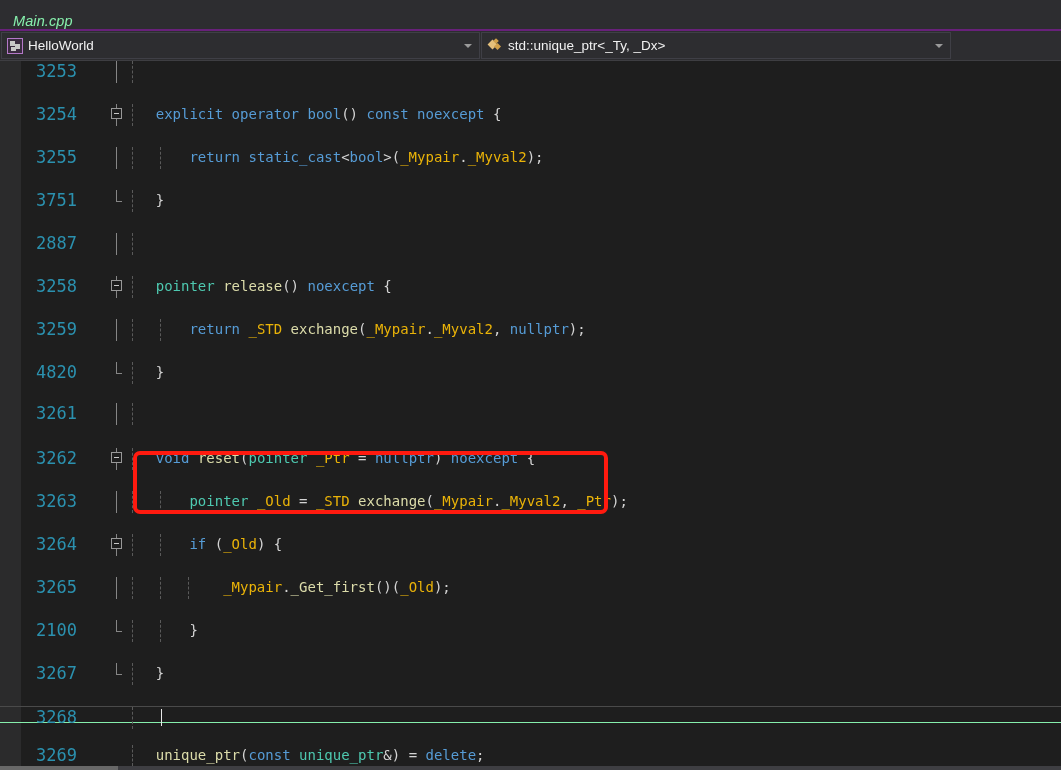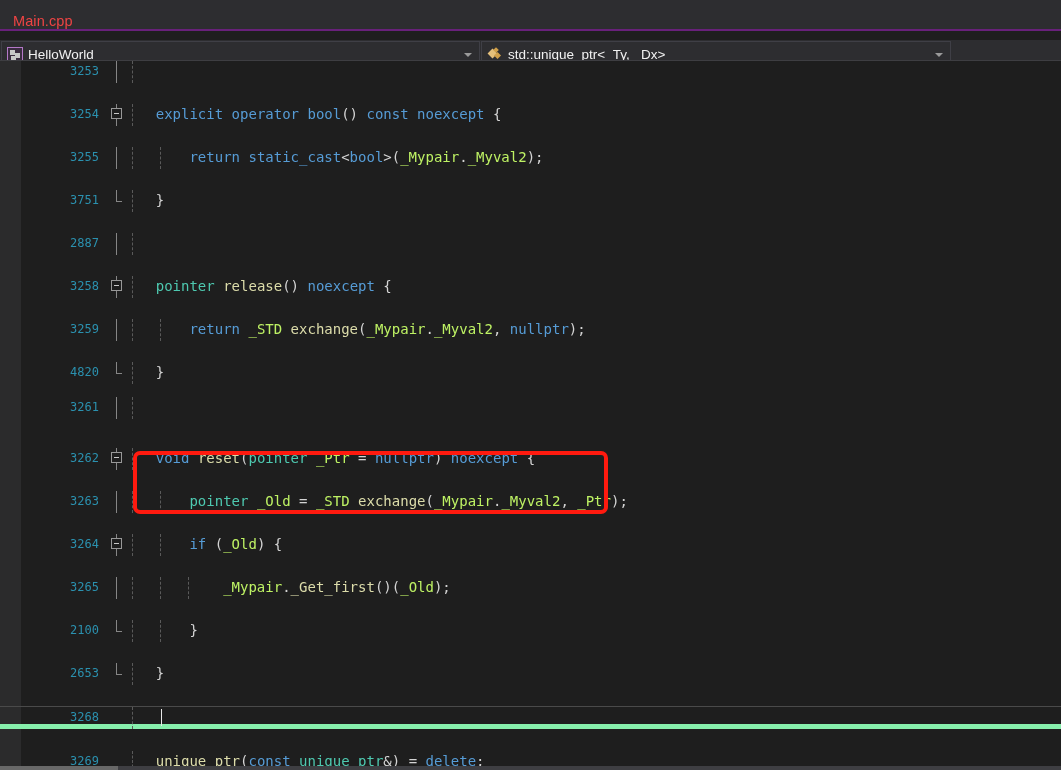--- a/index.html
+++ b/index.html
@@ -24,34 +24,35 @@
     width: 1061px; height: 31px;
     background: #2d2d30;
   }
   .tab-active {
     position: absolute; left: 0; top: 0;
     height: 31px;
     padding: 12px 14px 0 13px;
     display: flex; align-items: center;
     background: #2d2d30;
     border-bottom: 2px solid #68217a;
-    color: #ef4444;
+    color: #86efac;
     font-size: 14.5px;
     letter-spacing: .1px;
     white-space: nowrap;
+    font-style: italic;
   }
   .tab-underline {
     position: absolute; left: 0; top: 29px;
     width: 1061px; height: 2px;
     background: #68217a;
   }
 
   
   .navbar {
-    position: absolute; left: 0; top: 40px;
+    position: absolute; left: 0; top: 31px;
     width: 1061px; height: 29px;
     background: #2d2d30;
     display: flex;
     align-items: stretch;
   }
   .nav-combo {
     position: relative;
     display: flex; align-items: center;
     background: #2d2d30;
     border: 1px solid #3f3f46;
@@ -130,31 +131,30 @@
   }
 
   .row {
     position: relative;
     height: 21.5px;
     white-space: pre;
     display: block;
   }
   .row.current {
     border-top: 1px solid #4a4a4a;
-    border-bottom: 5px solid #86efac;
-    height: 23px;
+    border-bottom: 1px solid #86efac;
+    height: 17px;
   }
   .lnum {
     position: absolute; left: 21px; top: 0;
     width: 56px;
     text-align: right;
     color: #2b91af;
-    font-size: 12px;
+    font-size: 17px;
     font-family: "DejaVu Sans Mono", "Liberation Mono", monospace;
-    margin-left: 22px;
   }
   
   .fold {
     position: absolute; left: 110px; top: 0;
     width: 14px; height: 21.5px;
   }
   .fold .bar {
     position: absolute; left: 6px; top: 0;
     width: 1px; height: 21.5px;
     background: #868686;
@@ -188,21 +188,21 @@
     position: absolute; left: 122px; top: 0;
     height: 21.5px;
     white-space: pre;
   }
 
   
   .k  { color: #569cd6; }  
   .t  { color: #4ec9b0; }  
   .f  { color: #dcdcaa; }  
   .p  { color: #d4d4d4; }  
-  .m  { color: #bef264; text-align: center; }
+  .m  { color: #eab308; text-align: center; }
 
   
   .caret {
     position: absolute;
     top: 2px;
     width: 1px; height: 17px;
     background: #e8e8e8;
   }
 
   
@@ -276,27 +276,27 @@
     <div class="indicator-strip"></div>
     <div class="code-area" id="code-area">
         <div class="row" style="top: 0px;"><span class="lnum">3253</span><span class="fold"><span class="bar"></span></span><span class="guide" style="left: 132px;"></span><span class="code"></span></div>
         <div class="row" style="top: 21.5px;"><span class="lnum">3254</span><span class="fold"><span class="bar half-top"></span><span class="bar half-bottom"></span><span class="box"></span></span><span class="guide" style="left: 132px;"></span><span class="code"><span class="p">    </span><span class="k">explicit</span><span class="p"> </span><span class="k">operator</span><span class="p"> </span><span class="k">bool</span><span class="p">() </span><span class="k">const</span><span class="p"> </span><span class="k">noexcept</span><span class="p"> {</span></span></div>
         <div class="row" style="top: 43px;"><span class="lnum">3255</span><span class="fold"><span class="bar"></span></span><span class="guide" style="left: 132px;"></span><span class="guide" style="left: 160px;"></span><span class="code"><span class="p">        </span><span class="k">return</span><span class="p"> </span><span class="k">static_cast</span><span class="p">&lt;</span><span class="k">bool</span><span class="p">&gt;(</span><span class="m">_Mypair</span><span class="p">.</span><span class="m">_Myval2</span><span class="p">);</span></span></div>
         <div class="row" style="top: 64.5px;"><span class="lnum">3751</span><span class="fold"><span class="bar half-top"></span><span class="elbow"></span></span><span class="guide" style="left: 132px;"></span><span class="code"><span class="p">    }</span></span></div>
         <div class="row" style="top: 86px;"><span class="lnum">2887</span><span class="fold"><span class="bar"></span></span><span class="guide" style="left: 132px;"></span><span class="code"></span></div>
         <div class="row" style="top: 107.5px;"><span class="lnum">3258</span><span class="fold"><span class="bar half-top"></span><span class="bar half-bottom"></span><span class="box"></span></span><span class="guide" style="left: 132px;"></span><span class="code"><span class="p">    </span><span class="t">pointer</span><span class="p"> </span><span class="f">release</span><span class="p">() </span><span class="k">noexcept</span><span class="p"> {</span></span></div>
         <div class="row" style="top: 129px;"><span class="lnum">3259</span><span class="fold"><span class="bar"></span></span><span class="guide" style="left: 132px;"></span><span class="guide" style="left: 160px;"></span><span class="code"><span class="p">        </span><span class="k">return</span><span class="p"> </span><span class="m">_STD</span><span class="p"> </span><span class="f">exchange</span><span class="p">(</span><span class="m">_Mypair</span><span class="p">.</span><span class="m">_Myval2</span><span class="p">, </span><span class="k">nullptr</span><span class="p">);</span></span></div>
         <div class="row" style="top: 150.5px;"><span class="lnum">4820</span><span class="fold"><span class="bar half-top"></span><span class="elbow"></span></span><span class="guide" style="left: 132px;"></span><span class="code"><span class="p">    }</span></span></div>
-        <div class="row" style="top: 164px;"><span class="lnum">3261</span><span class="fold"><span class="bar"></span></span><span class="guide" style="left: 132px;"></span><span class="code"></span></div>
+        <div class="row" style="top: 170px;"><span class="lnum">3261</span><span class="fold"><span class="bar"></span></span><span class="guide" style="left: 132px;"></span><span class="code"></span></div>
         <div class="row" style="top: 193.5px;"><span class="lnum">3262</span><span class="fold"><span class="bar half-top"></span><span class="bar half-bottom"></span><span class="box"></span></span><span class="guide" style="left: 132px;"></span><span class="code"><span class="p">    </span><span class="k">void</span><span class="p"> </span><span class="f">reset</span><span class="p">(</span><span class="t">pointer</span><span class="p"> </span><span class="m">_Ptr</span><span class="p"> = </span><span class="k">nullptr</span><span class="p">) </span><span class="k">noexcept</span><span class="p"> {</span></span></div>
         <div class="row" style="top: 215px;"><span class="lnum">3263</span><span class="fold"><span class="bar"></span></span><span class="guide" style="left: 132px;"></span><span class="guide" style="left: 160px;"></span><span class="code"><span class="p">        </span><span class="t">pointer</span><span class="p"> </span><span class="m">_Old</span><span class="p"> = </span><span class="m">_STD</span><span class="p"> </span><span class="f">exchange</span><span class="p">(</span><span class="m">_Mypair</span><span class="p">.</span><span class="m">_Myval2</span><span class="p">, </span><span class="m">_Ptr</span><span class="p">);</span></span></div>
         <div class="row" style="top: 236.5px;"><span class="lnum">3264</span><span class="fold"><span class="bar half-top"></span><span class="bar half-bottom"></span><span class="box"></span></span><span class="guide" style="left: 132px;"></span><span class="guide" style="left: 160px;"></span><span class="code"><span class="p">        </span><span class="k">if</span><span class="p"> (</span><span class="m">_Old</span><span class="p">) {</span></span></div>
         <div class="row" style="top: 258px;"><span class="lnum">3265</span><span class="fold"><span class="bar"></span></span><span class="guide" style="left: 132px;"></span><span class="guide" style="left: 160px;"></span><span class="guide" style="left: 188px;"></span><span class="code"><span class="p">            </span><span class="m">_Mypair</span><span class="p">.</span><span class="f">_Get_first</span><span class="p">()(</span><span class="m">_Old</span><span class="p">);</span></span></div>
         <div class="row" style="top: 279.5px;"><span class="lnum">2100</span><span class="fold"><span class="bar half-top"></span><span class="elbow"></span></span><span class="guide" style="left: 132px;"></span><span class="guide" style="left: 160px;"></span><span class="code"><span class="p">        }</span></span></div>
-        <div class="row" style="top: 301px;"><span class="lnum">2653</span><span class="fold"><span class="bar half-top"></span><span class="elbow"></span></span><span class="guide" style="left: 132px;"></span><span class="code"><span class="p">    }</span></span></div>
+        <div class="row" style="top: 301px;"><span class="lnum">3267</span><span class="fold"><span class="bar half-top"></span><span class="elbow"></span></span><span class="guide" style="left: 132px;"></span><span class="code"><span class="p">    }</span></span></div>
         <div class="row current" style="top: 322.5px;"><span class="lnum">3268</span><span class="fold"></span><span class="guide" style="left: 132px;"></span><span class="code"></span><span class="caret" style="left: 161px;"></span></div>
         <div class="row" style="top: 344px;"><span class="lnum">3269</span><span class="fold"></span><span class="guide" style="left: 132px;"></span><span class="code"><span class="p">    </span><span class="f">unique_ptr</span><span class="p">(</span><span class="k">const</span><span class="p"> </span><span class="t">unique_ptr</span><span class="p">&amp;) = </span><span class="k">delete</span><span class="p">;</span></span></div>
       </div>
 
     <div class="redbox" id="redbox" style="left: 133px; top: 391px; width: 475px; height: 63px; border-color: rgb(255, 26, 15);"></div>
 
 
     <div class="hscroll">
       <div class="thumb"></div>
     </div>

